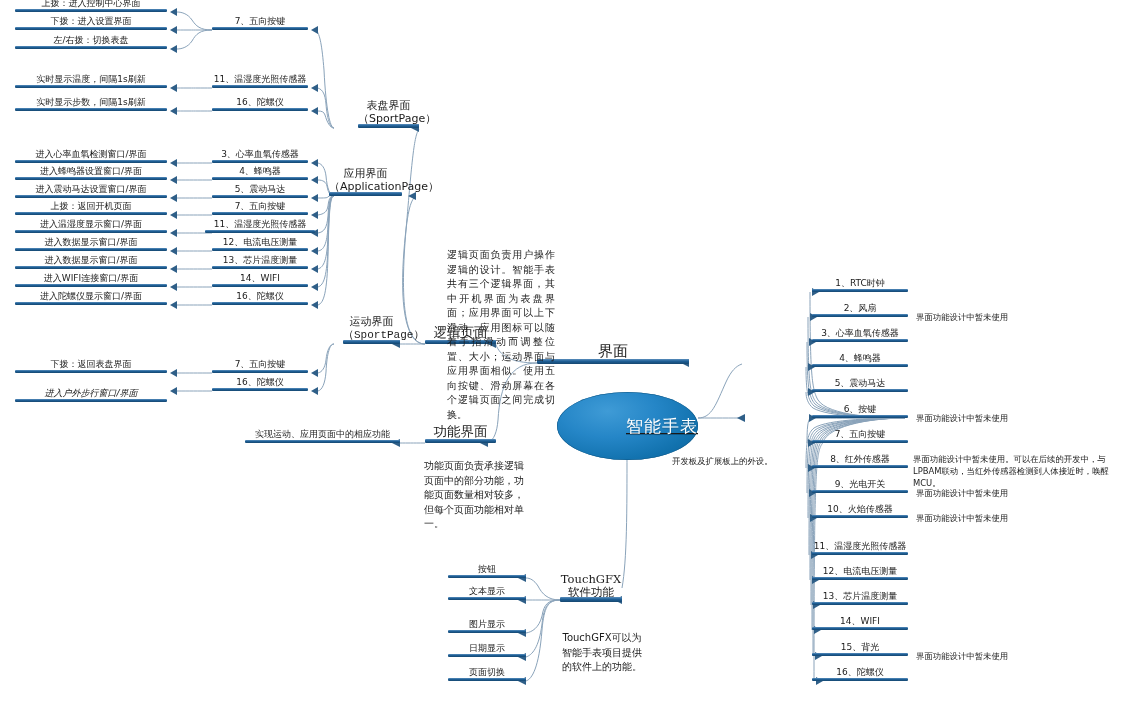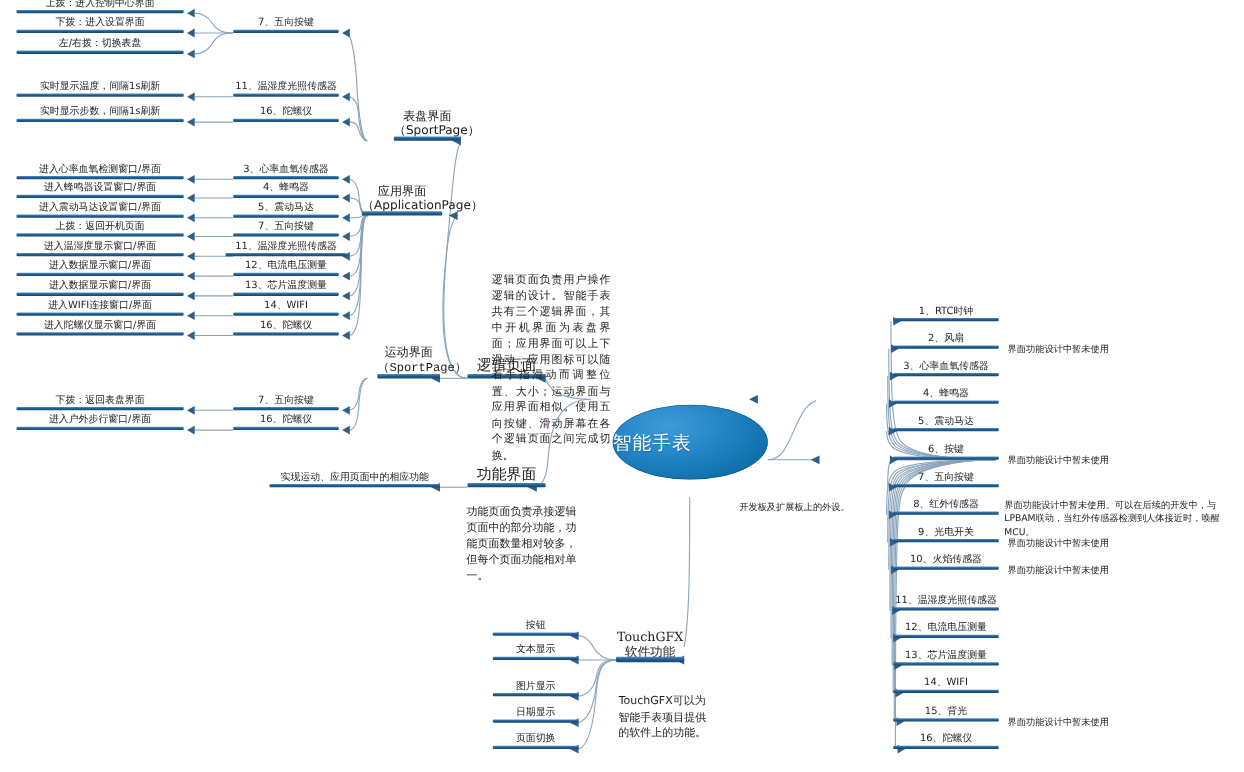--- a/index.html
+++ b/index.html
@@ -44,25 +44,25 @@
   .s12 .lbl{font-size:11.5px;font-family:"DejaVu Serif","Liberation Serif",serif;}
   .node.two .lbl{bottom:3px;}
   .node.two .l1{display:block;}
   .node.two .l2{display:block;}
   
   .node.big .bar{height:4px;}
   .node.huge .bar{height:5px;}
   
   #central{
     position:absolute;
-    left:557px;top:368px;width:141px;height:68px;
+    left:557px;top:392px;width:141px;height:68px;
     border-radius:50%;
     background:radial-gradient(ellipse at 36% 28%,#3f9bd6 0%,#2586c7 38%,#1272ae 72%,#0d6099 100%);
     box-shadow:0 0 0 0.5px #0b5585 inset;
-    display:flex;align-items:center;justify-content:flex-start;
+    display:flex;align-items:center;justify-content:flex-end;text-decoration:underline;
   }
   #central .ctext{
     color:#ffffff;
     font-family:"DejaVu Serif","Liberation Serif",serif;
     font-size:17px;
     letter-spacing:1px;
     text-shadow:0 1px 1px rgba(0,0,0,.25);
   }
   
   .note{
@@ -235,20 +235,24 @@
       <polygon points="526,653 518,657 526,661"></polygon>
       <polygon points="526,677 518,681 526,685"></polygon>
       <polygon points="622,596 614,600 622,604"></polygon>
     </g>
   </svg>
 
   <div id="central">
     <span class="ctext">智能手表</span>
   </div>
 
+  <div class="node huge s15" style="left:537px;top:340px;width:152px;height:24px;">
+    <span class="lbl">界面</span>
+    <span class="bar"></span>
+  </div>
 
   <div class="annot" style="left:672px;top:455px;">开发板及扩展板上的外设。</div>
 
   <div class="node huge two s12" style="left:560px;top:566px;width:62px;height:36px;">
     <span class="lbl">
       <span class="l1">TouchGFX</span>
       <span class="l2">软件功能</span>
     </span>
     <span class="bar"></span>
   </div>
@@ -409,21 +413,21 @@
   </div>
   <div class="node s9" style="left:15px;top:287px;width:152px;height:18px;">
     <span class="lbl">进入陀螺仪显示窗口/界面</span>
     <span class="bar"></span>
   </div>
 
   <div class="node s9" style="left:15px;top:355px;width:152px;height:18px;">
     <span class="lbl">下拨：返回表盘界面</span>
     <span class="bar"></span>
   </div>
-  <div class="node s9" style="left:15px;top:373px;width:152px;height:18px;">
+  <div class="node s9" style="left:15px;top:373px;width:152px;height:29px;font-style:italic;">
     <span class="lbl">进入户外步行窗口/界面</span>
     <span class="bar"></span>
   </div>
 
   <div class="node s9" style="left:812px;top:274px;width:96px;height:18px;">
     <span class="lbl">1、RTC时钟</span>
     <span class="bar"></span>
   </div>
   <div class="node s9" style="left:812px;top:299px;width:96px;height:18px;">
     <span class="lbl">2、风扇</span>

